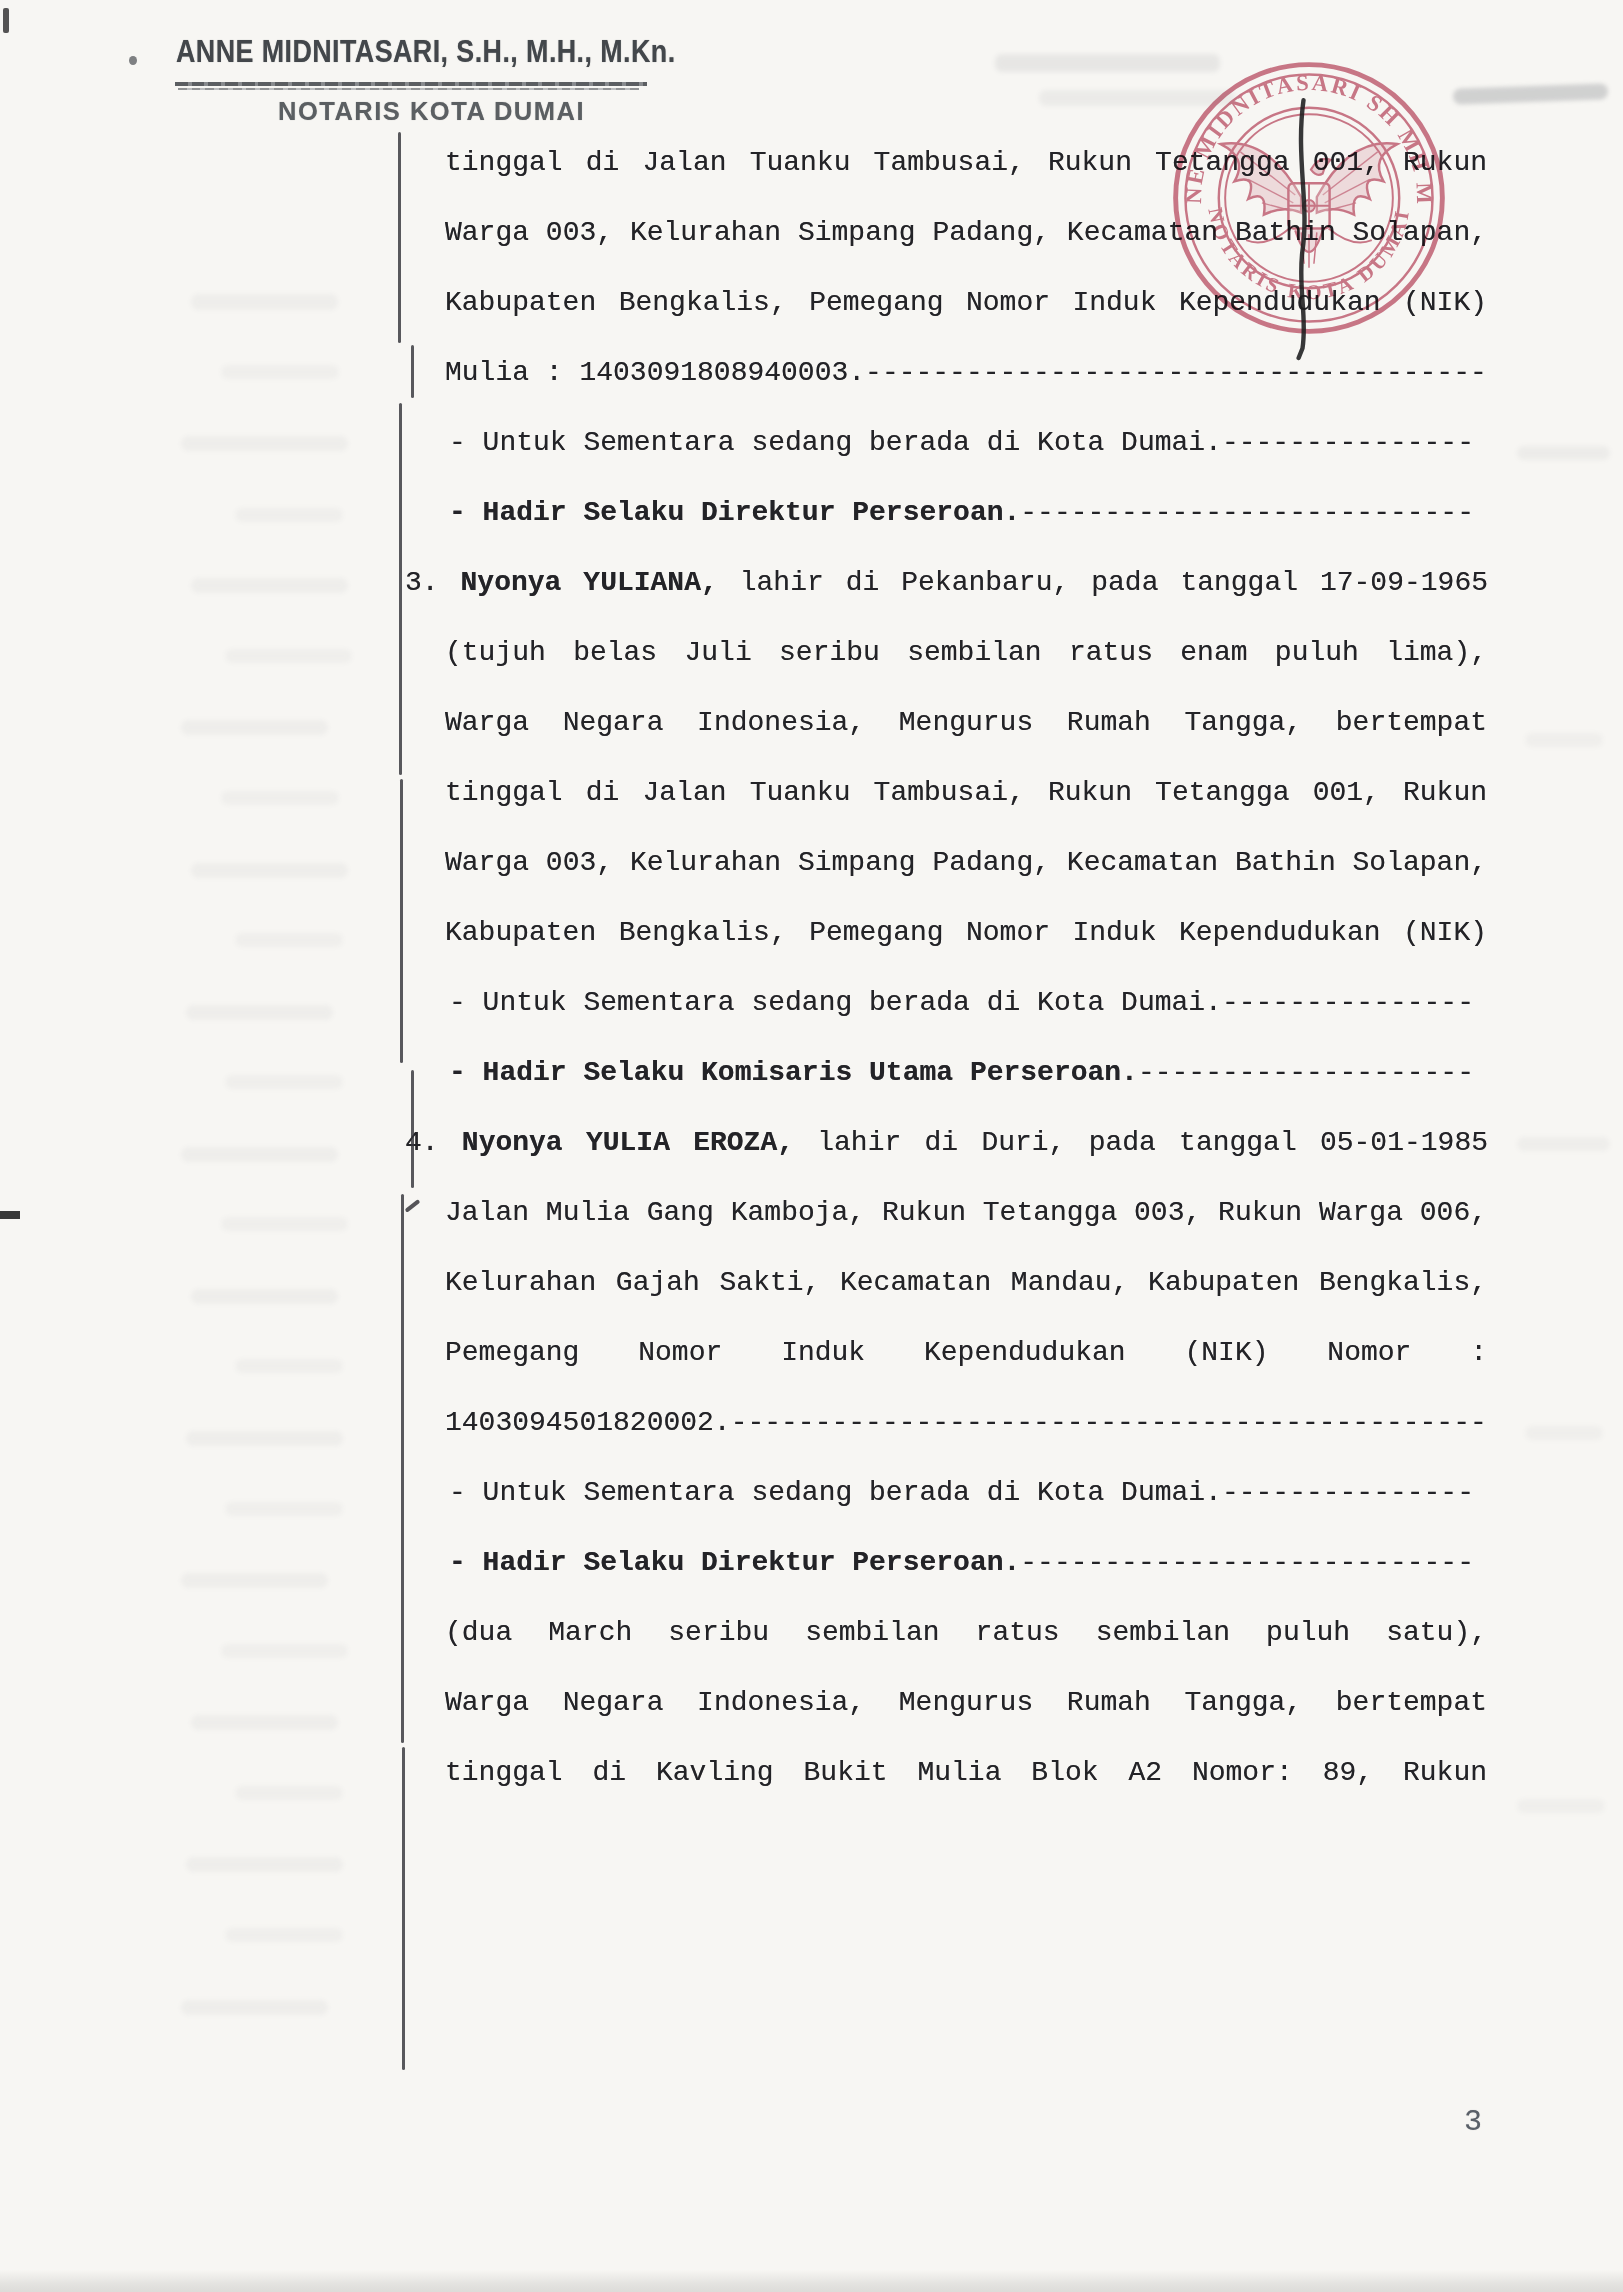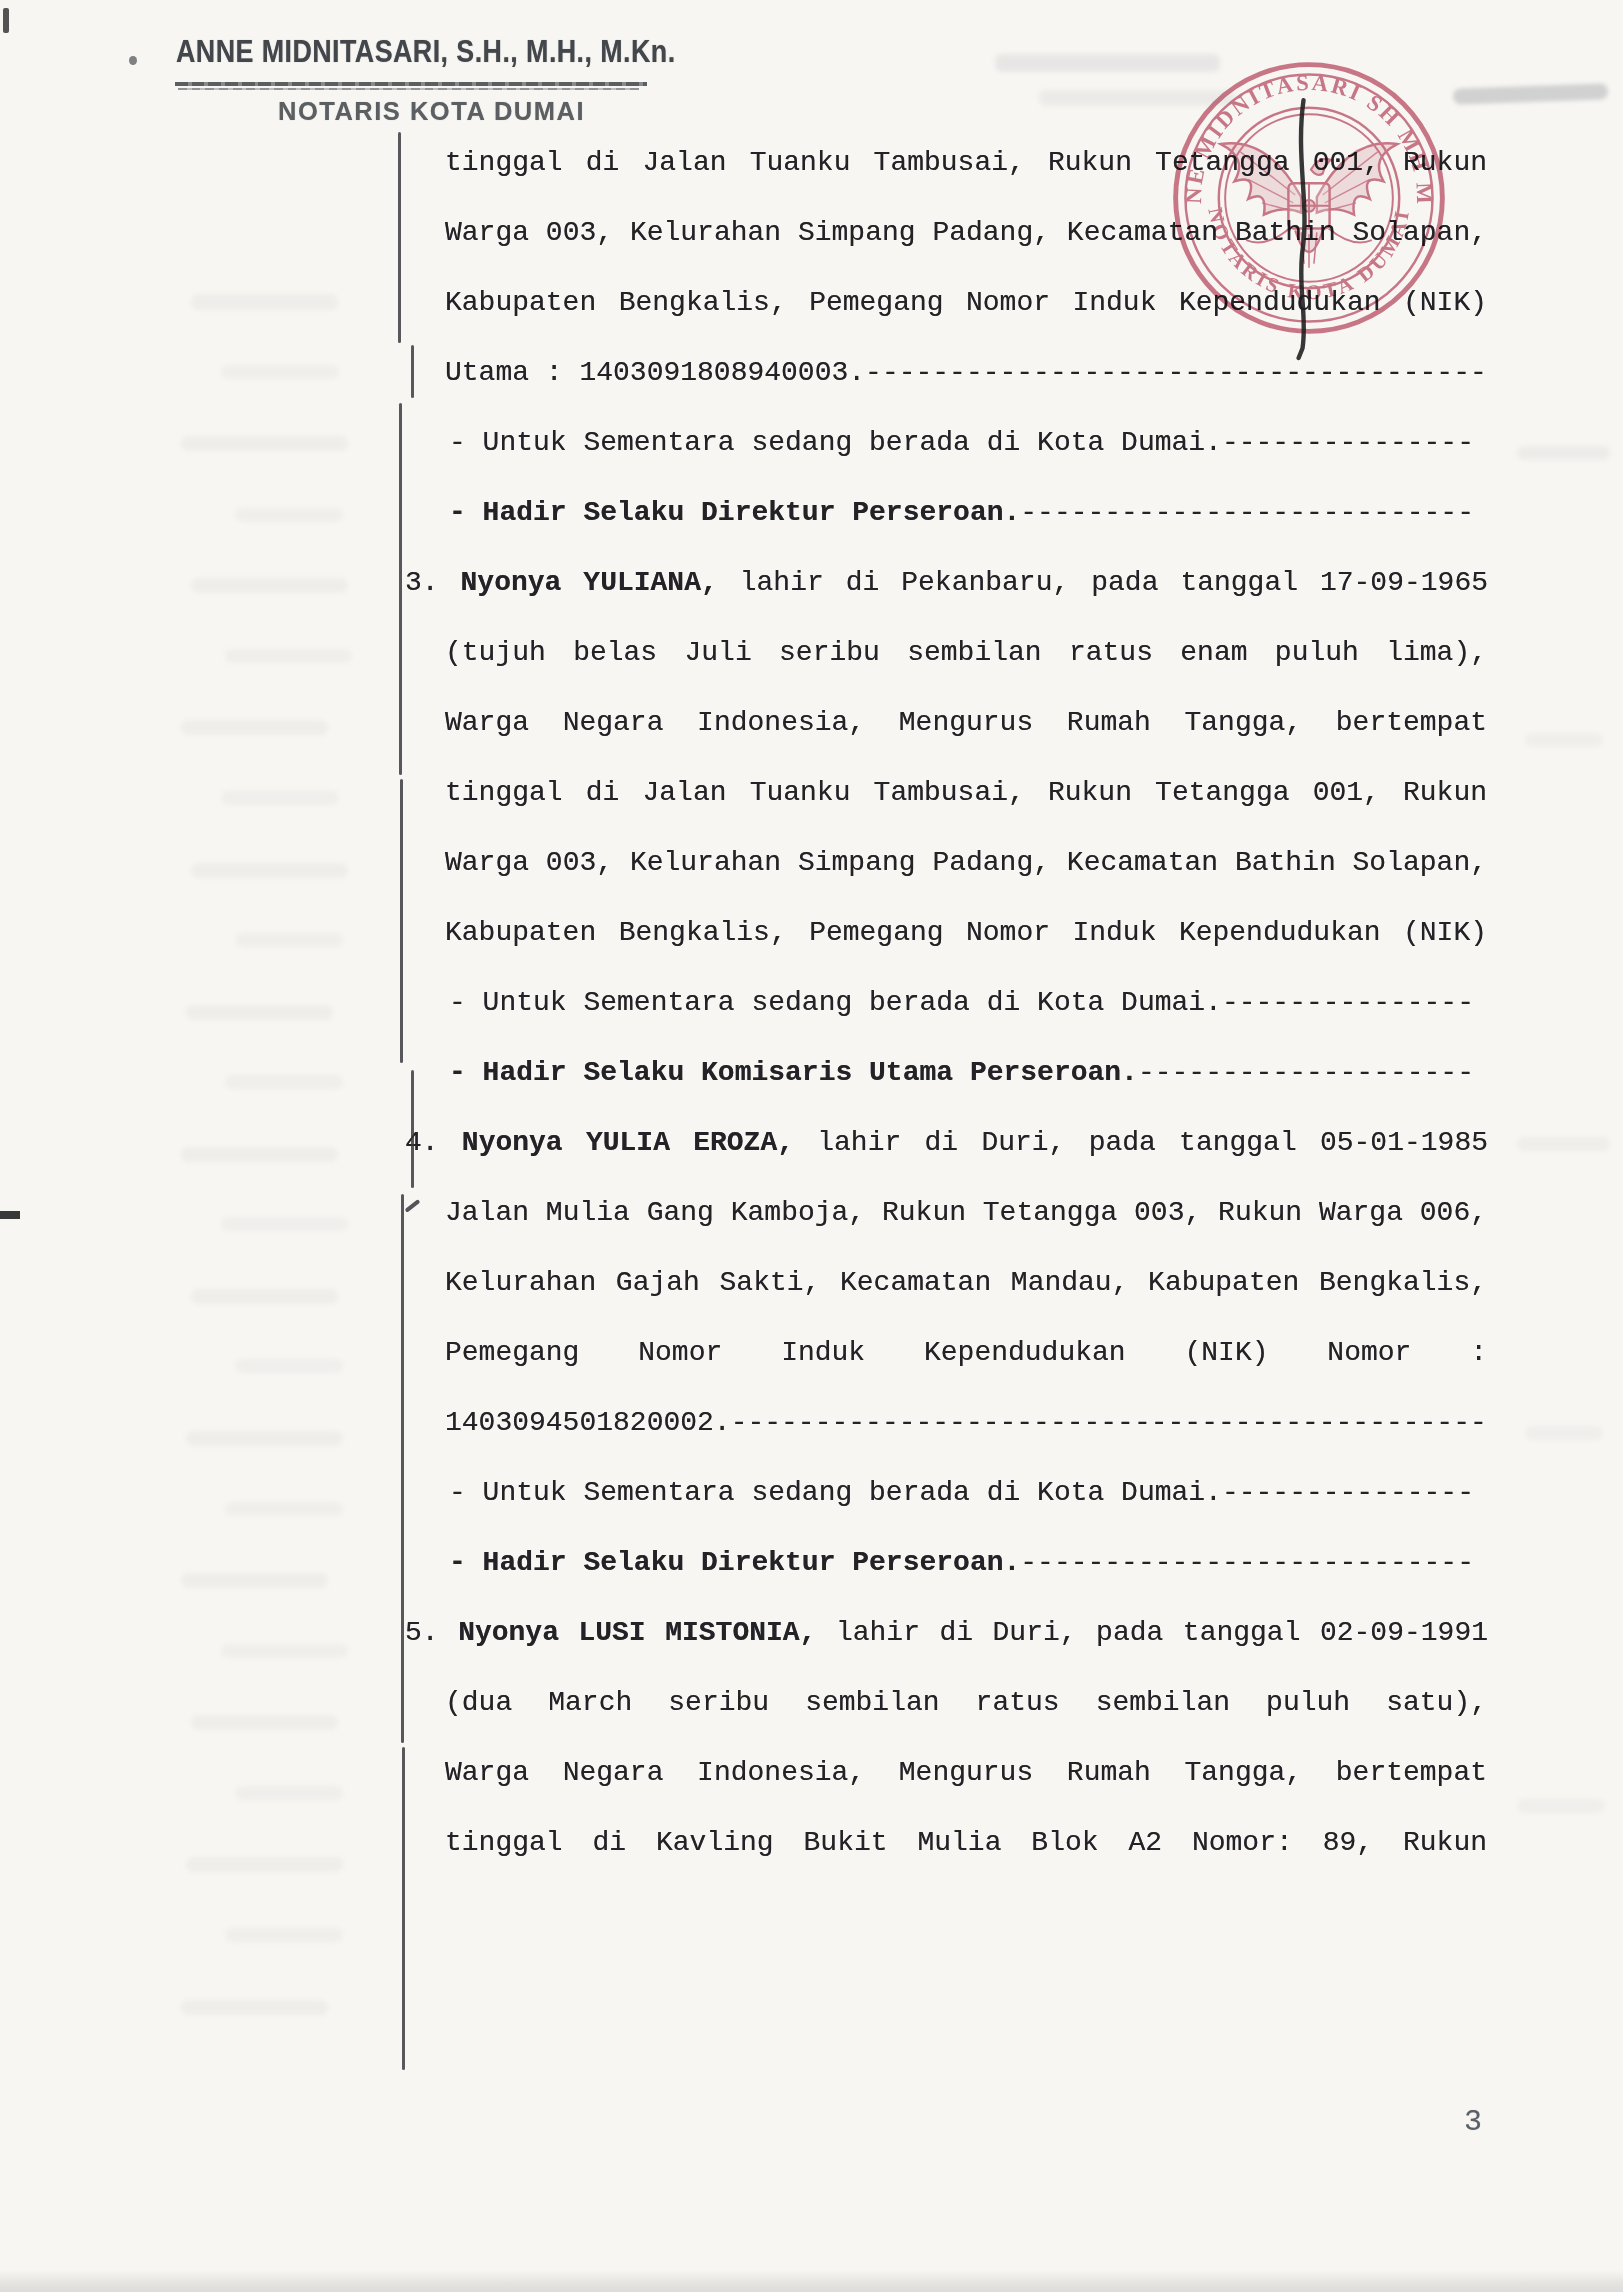--- a/index.html
+++ b/index.html
@@ -89,39 +89,38 @@
   <div class="hdr-bullet"></div>
   <div class="hdr-name">ANNE MIDNITASARI, S.H., M.H., M.Kn.</div>
   <div class="hdr-underline"></div>
   <div class="hdr-underline2"></div>
   <div class="hdr-sub">NOTARIS KOTA DUMAI</div>
 
   <div class="doc-body">
       <div class="ln cont just"><span>tinggal di Jalan Tuanku Tambusai, Rukun Tetangga 001, Rukun</span></div>
       <div class="ln cont just"><span>Warga 003, Kelurahan Simpang Padang, Kecamatan Bathin Solapan,</span></div>
       <div class="ln cont just"><span>Kabupaten Bengkalis, Pemegang Nomor Induk Kependudukan (NIK)</span></div>
-      <div class="ln cont pre"><span>Utama : 1403091808940003.</span><span>-------------------------------------</span></div>
+      <div class="ln cont pre"><span>Mulia : 1403091808940003.</span><span>-------------------------------------</span></div>
       <div class="ln sub pre"><span>- Untuk Sementara sedang berada di Kota Dumai.</span><span>---------------</span></div>
       <div class="ln sub pre"><span class="b">- Hadir Selaku Direktur Perseroan.</span><span>---------------------------</span></div>
       <div class="ln item just"><span>3. </span><span class="b">Nyonya YULIANA,</span><span> lahir di Pekanbaru, pada tanggal 17-09-1965</span></div>
       <div class="ln cont just"><span>(tujuh belas Juli seribu sembilan ratus enam puluh lima),</span></div>
       <div class="ln cont just"><span>Warga Negara Indonesia, Mengurus Rumah Tangga, bertempat</span></div>
       <div class="ln cont just"><span>tinggal di Jalan Tuanku Tambusai, Rukun Tetangga 001, Rukun</span></div>
       <div class="ln cont just"><span>Warga 003, Kelurahan Simpang Padang, Kecamatan Bathin Solapan,</span></div>
       <div class="ln cont just"><span>Kabupaten Bengkalis, Pemegang Nomor Induk Kependudukan (NIK)</span></div>
       <div class="ln sub pre"><span>- Untuk Sementara sedang berada di Kota Dumai.</span><span>---------------</span></div>
       <div class="ln sub pre"><span class="b">- Hadir Selaku Komisaris Utama Perseroan.</span><span>--------------------</span></div>
       <div class="ln item just"><span>4. </span><span class="b">Nyonya YULIA EROZA,</span><span> lahir di Duri, pada tanggal 05-01-1985</span></div>
       <div class="ln cont just"><span>Jalan Mulia Gang Kamboja, Rukun Tetangga 003, Rukun Warga 006,</span></div>
       <div class="ln cont just"><span>Kelurahan Gajah Sakti, Kecamatan Mandau, Kabupaten Bengkalis,</span></div>
       <div class="ln cont just"><span>Pemegang Nomor Induk Kependudukan (NIK) Nomor :</span></div>
       <div class="ln cont pre"><span>1403094501820002.</span><span>---------------------------------------------</span></div>
       <div class="ln sub pre"><span>- Untuk Sementara sedang berada di Kota Dumai.</span><span>---------------</span></div>
       <div class="ln sub pre"><span class="b">- Hadir Selaku Direktur Perseroan.</span><span>---------------------------</span></div>
-      <div class="ln item just"><span>5. </span><span class="b">Nyonya LUSI MISTONIA,</span><span> lahir di Duri, pada tanggal 02-09-1991</span></div>
       <div class="ln cont just"><span>(dua March seribu sembilan ratus sembilan puluh satu),</span></div>
       <div class="ln cont just"><span>Warga Negara Indonesia, Mengurus Rumah Tangga, bertempat</span></div>
       <div class="ln cont just"><span>tinggal di Kavling Bukit Mulia Blok A2 Nomor: 89, Rukun</span></div>
     </div>
 
   <svg class="stamp" width="304" height="304" viewBox="0 0 310 310">
     <g fill="none" stroke="#c2586f">
       <circle cx="155" cy="155" r="136" stroke-width="5"></circle>
       <circle cx="155" cy="155" r="126" stroke-width="2.5"></circle>
       <circle cx="155" cy="155" r="92" stroke-width="2.5"></circle>

